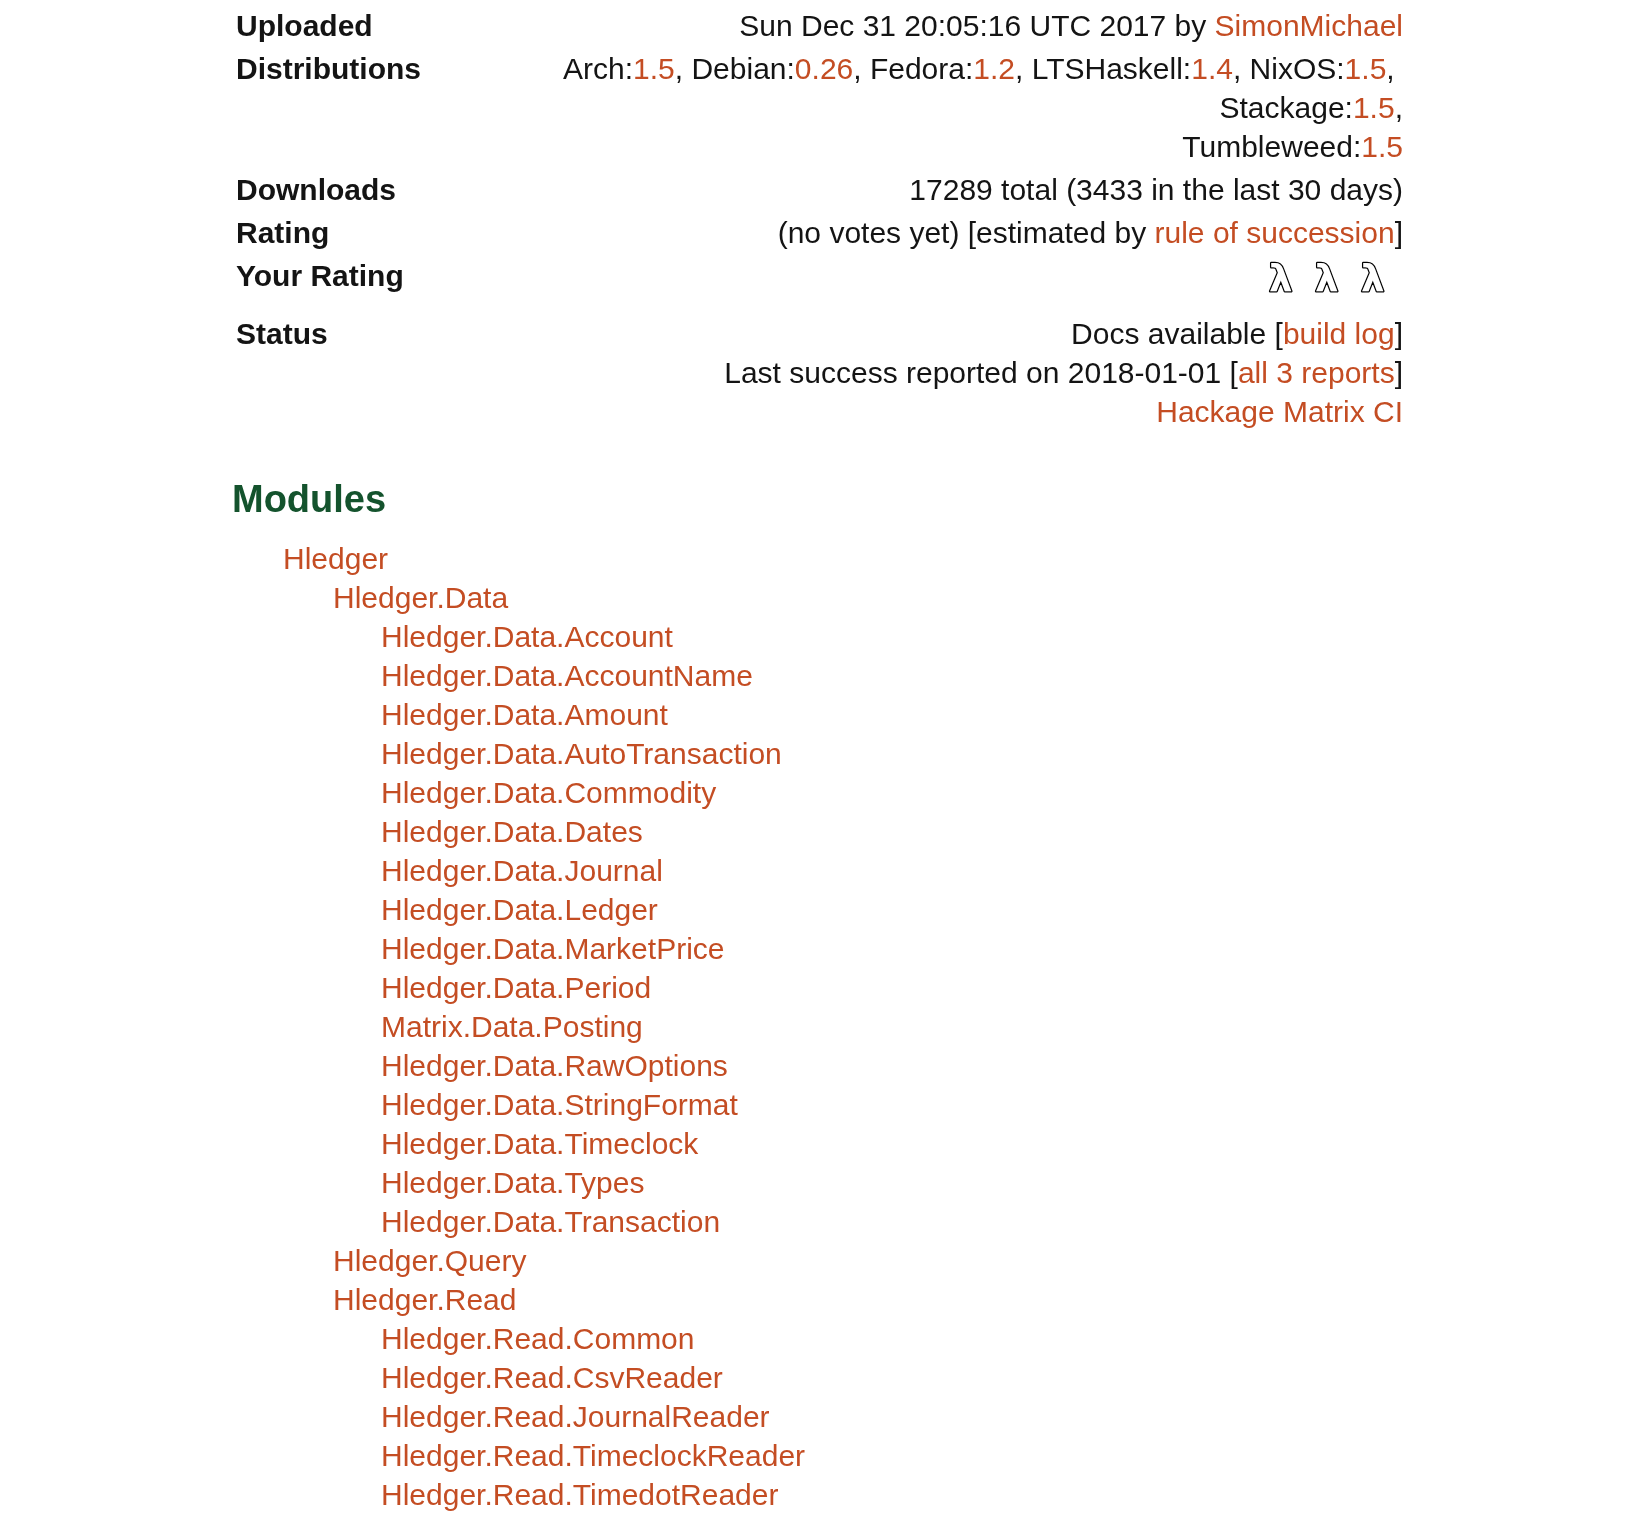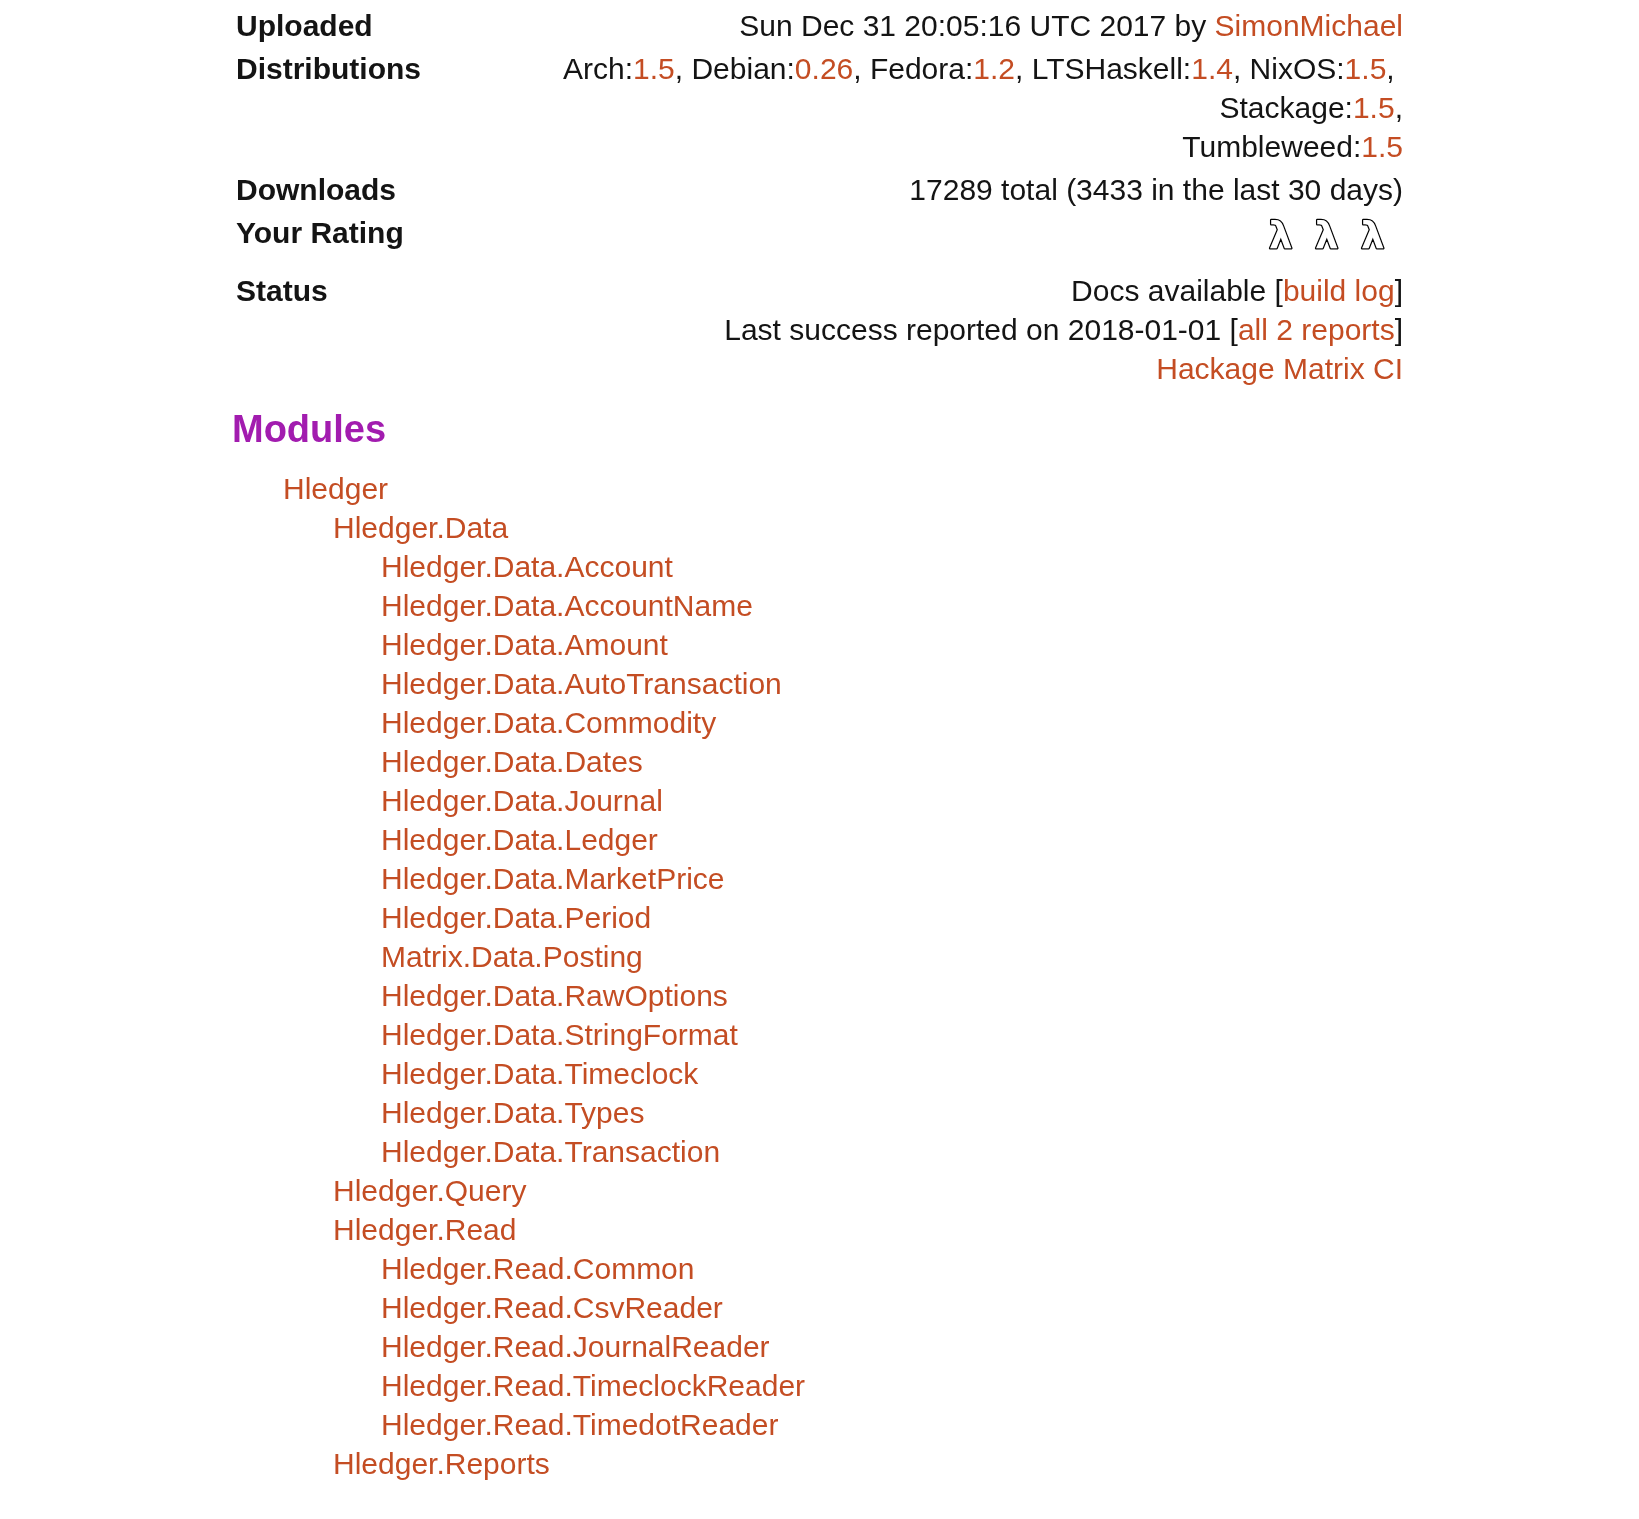--- a/index.html
+++ b/index.html
@@ -52,24 +52,24 @@
   .lambda-btn {
     display: inline-block;
     margin: 0 12px 0 0;
     vertical-align: top;
     cursor: pointer;
   }
   .lambda-btn:first-child { margin-left: 6px; }
   .lambda-btn svg { display: block; }
   
   h2.modules-heading {
-    color: #a21caf;
+    color: #14532d;
     font-size: 38px;
     font-weight: bold;
-    margin: 19px 0 0 -4px;
+    margin: 46px 0 0 -4px;
     line-height: 40px;
   }
   .module-list {
     margin-top: 20px;
     line-height: 39px;
     font-size: 30px;
   }
   .mod-row { white-space: nowrap; }
   .indent-1 { padding-left: 47px; margin-top: 20px; }
   .indent-2 { padding-left: 97px; }
@@ -94,39 +94,43 @@
         <div><span class="chunk"><span>Arch:</span><a>1.5</a><span class="sep">, </span></span><span class="chunk"><span>Debian:</span><a>0.26</a><span class="sep">, </span></span><span class="chunk"><span>Fedora:</span><a>1.2</a><span class="sep">, </span></span><span class="chunk"><span>LTSHaskell:</span><a>1.4</a><span class="sep">, </span></span><span class="chunk"><span>NixOS:</span><a>1.5</a><span class="sep">, </span></span><span class="chunk"><span>Stackage:</span><a>1.5</a><span class="sep">,</span></span></div>
         <div><span class="chunk"><span>Tumbleweed:</span><a>1.5</a></span></div>
       </td>
     </tr>
 
     <tr>
       <th>Downloads</th>
       <td>17289 total (3433 in the last 30 days)</td>
     </tr>
 
+    <tr>
+      <th>Rating</th>
+      <td><span>(no votes yet) [estimated by </span><a>rule of succession</a><span>]</span></td>
+    </tr>
 
     <tr class="rating-row">
       <th>Your Rating</th>
       <td>
         <span class="lambda-btn"><svg width="34" height="44" viewBox="0 0 34 44">
                 <text x="4" y="35" font-size="37" font-weight="bold" font-family="DejaVu Sans, sans-serif" fill="#ffffff" stroke="#000000" stroke-width="2.5" paint-order="stroke" stroke-linejoin="round">λ</text>
               </svg></span><span class="lambda-btn"><svg width="34" height="44" viewBox="0 0 34 44">
                 <text x="4" y="35" font-size="37" font-weight="bold" font-family="DejaVu Sans, sans-serif" fill="#ffffff" stroke="#000000" stroke-width="2.5" paint-order="stroke" stroke-linejoin="round">λ</text>
               </svg></span><span class="lambda-btn"><svg width="34" height="44" viewBox="0 0 34 44">
                 <text x="4" y="35" font-size="37" font-weight="bold" font-family="DejaVu Sans, sans-serif" fill="#ffffff" stroke="#000000" stroke-width="2.5" paint-order="stroke" stroke-linejoin="round">λ</text>
               </svg></span>
       </td>
     </tr>
 
     <tr>
       <th>Status</th>
       <td>
         <div><span>Docs available [</span><a>build log</a><span>]</span></div>
-        <div><span>Last success reported on 2018-01-01 [</span><a>all 2 reports</a><span>]</span></div>
+        <div><span>Last success reported on 2018-01-01 [</span><a>all 3 reports</a><span>]</span></div>
         <div><a>Hackage Matrix CI</a></div>
       </td>
     </tr>
 
   </tbody>
     </table>
 
   <h2 class="modules-heading">Modules</h2>
 
   <div class="module-list">

